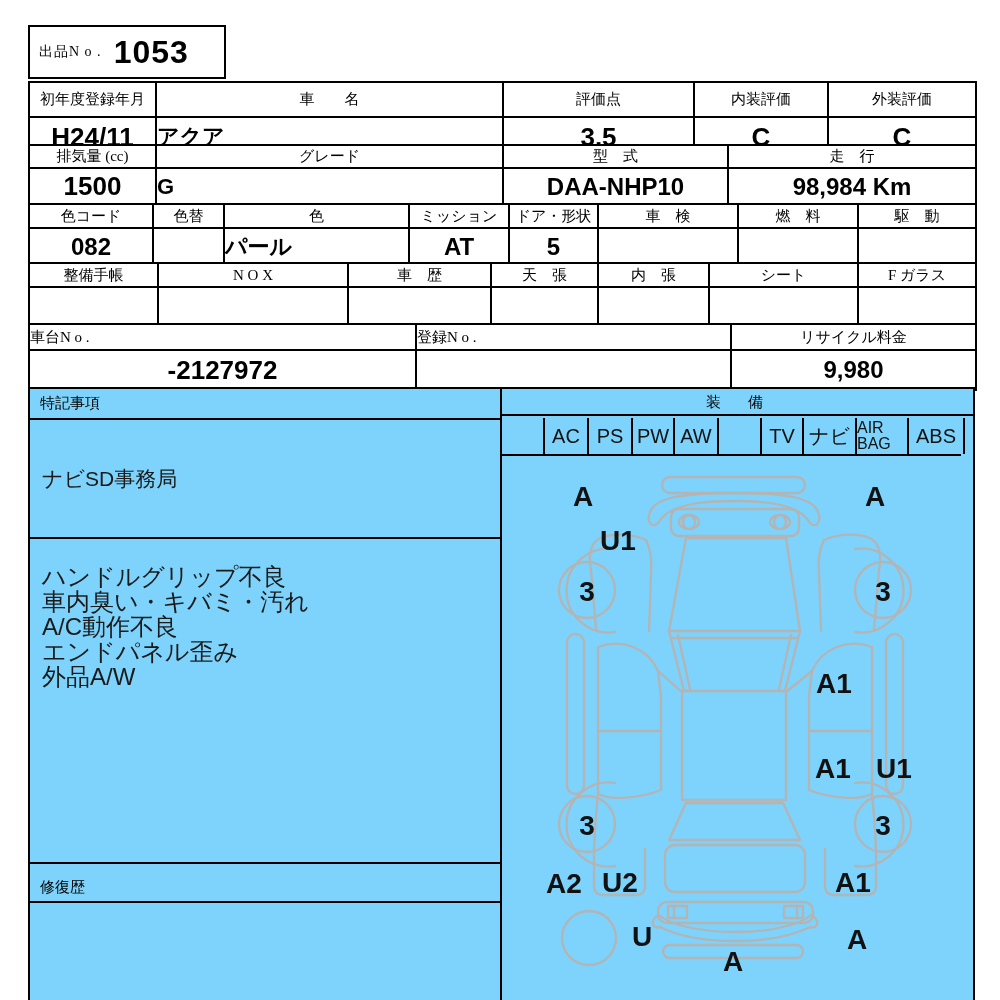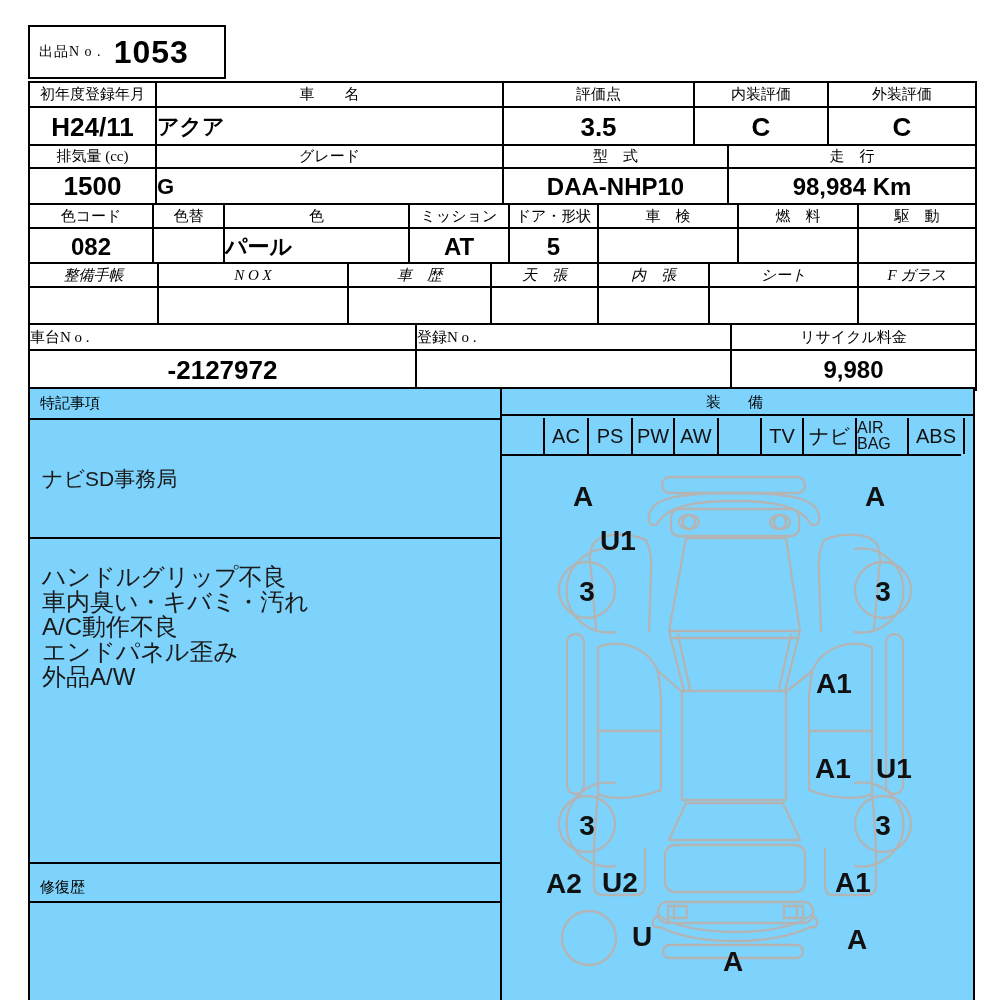--- a/index.html
+++ b/index.html
@@ -60,21 +60,21 @@
 
   <table class="t" style="top:81px;width:947px;">
     <colgroup>
         <col style="width:127px">
         <col style="width:347px">
         <col style="width:191px">
         <col style="width:134px">
         <col style="width:148px">
       </colgroup>
     <tbody>
-        <tr style="height:25px">
+        <tr style="height:35px">
       <td class="lc">初年度登録年月</td>
       <td class="lc">車　　名</td>
       <td class="lc em-t">評価点</td>
       <td class="lc">内装評価</td>
       <td class="lc">外装評価</td>
     </tr>
     <tr style="height:40px">
       <td class="vbig">H24/11</td>
       <td class="vl">アクア</td>
       <td class="vbig em-b">3.5</td>
@@ -135,21 +135,21 @@
       <td class="vl">パール</td>
       <td class="vc">AT</td>
       <td class="vc">5</td>
       <td class="vc"></td>
       <td class="vc"></td>
       <td class="vc"></td>
     </tr>
   </tbody>
     </table>
 
-  <table class="t" style="top:262px;width:947px;font-style:italic;">
+  <table class="t" style="top:262px;width:947px;">
     <colgroup>
         <col style="width:129px">
         <col style="width:190px">
         <col style="width:143px">
         <col style="width:107px">
         <col style="width:111px">
         <col style="width:149px">
         <col style="width:118px">
       </colgroup>
     <tbody>

